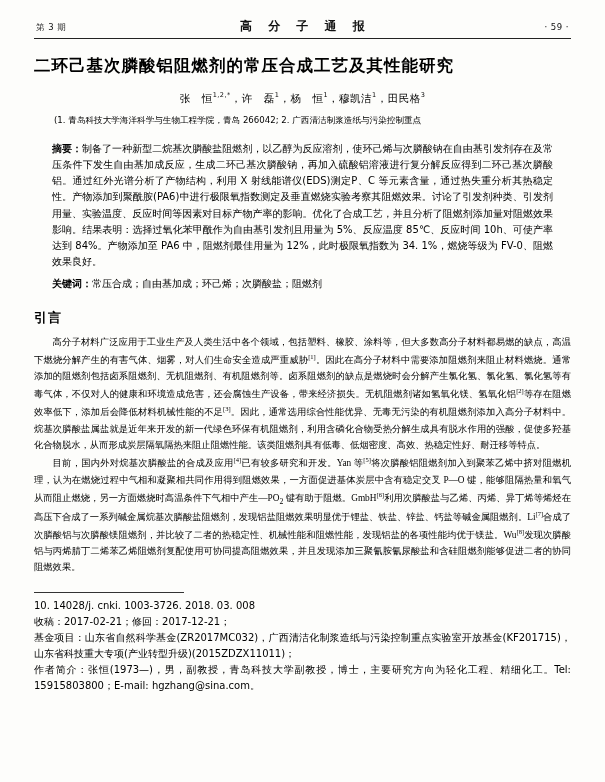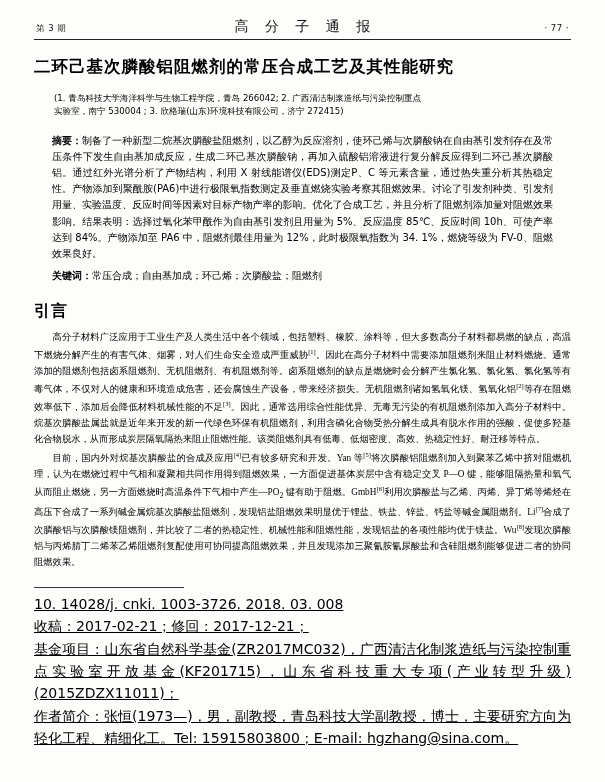--- a/index.html
+++ b/index.html
@@ -23,23 +23,23 @@
   .running-head {
     display: flex;
     align-items: baseline;
     justify-content: space-between;
     font-size: 8.5px;
     color: #111;
     letter-spacing: 0.5px;
     padding: 0 2px 3px 2px;
   }
   .running-head .rh-center {
-    font-size: 14px;
+    font-size: 12px;
     letter-spacing: 6px;
-    font-weight: normal;
+    font-weight: bold;
   }
   .rh-rule {
     border-top: 1px solid #222;
     margin: 0 0 16px 0;
   }
   .article-title {
     text-align: left;
     font-size: 16.5px;
     font-weight: bold;
     letter-spacing: 1px;
@@ -77,70 +77,69 @@
   }
   .keywords {
     margin: 7px 18px 0 18px;
     font-size: 10px;
     color: #000;
   }
   .keywords .lead {
     font-weight: bold;
   }
   .section-title {
-    font-size: 16px;
+    font-size: 13px;
     font-weight: bold;
     color: #000;
     margin: 18px 0 8px 0;
     letter-spacing: 1px;
   }
   .body-p {
     font-size: 9.3px;
     line-height: 1.72;
     color: #000;
     text-align: justify;
     text-justify: inter-ideograph;
     text-indent: 2em;
     margin: 0 0 1px 0;
     font-family: Liberation Serif, serif;
   }
   .footnotes {
     margin-top: 16px;
-    font-size: 14px;
+    font-size: 10px;
     line-height: 1.6;
     color: #000;
-    text-decoration: underline;
   }
   .footnotes .fn-rule {
     border-top: 1px solid #333;
     width: 150px;
     margin: 0 0 5px 0;
   }
   .footnotes div {
     text-align: justify;
   }
 </style>
 </head>
 <body>
 
 <div class="page">
 
   <div class="running-head">
     <span>第 3 期</span>
     <span class="rh-center">高 分 子 通 报</span>
-    <span>· 77 ·</span>
+    <span>· 59 ·</span>
   </div>
   <div class="rh-rule"></div>
 
   <h1 class="article-title">二环己基次膦酸铝阻燃剂的常压合成工艺及其性能研究</h1>
 
+  <div class="authors">张　恒<sup>1,2,*</sup>，许　磊<sup>1</sup>，杨　恒<sup>1</sup>，穆凯洁<sup>1</sup>，田民格<sup>3</sup></div>
 
   <div class="affil">
     <div>(1. 青岛科技大学海洋科学与生物工程学院，青岛 266042; 2. 广西清洁制浆造纸与污染控制重点</div>
-    <div>实验室，南宁 530004 ; 3. 欣格瑞(山东)环境科技有限公司，济宁 272415)</div>
   </div>
 
   <div class="abstract-block">
     <span class="lead">摘要：</span><span>制备了一种新型二烷基次膦酸盐阻燃剂，以乙醇为反应溶剂，使环己烯与次膦酸钠在自由基引发剂存在及常压条件下发生自由基加成反应，生成二环己基次膦酸钠，再加入硫酸铝溶液进行复分解反应得到二环己基次膦酸铝。通过红外光谱分析了产物结构，利用 X 射线能谱仪(EDS)测定P、C 等元素含量，通过热失重分析其热稳定性。产物添加到聚酰胺(PA6)中进行极限氧指数测定及垂直燃烧实验考察其阻燃效果。讨论了引发剂种类、引发剂用量、实验温度、反应时间等因素对目标产物产率的影响。优化了合成工艺，并且分析了阻燃剂添加量对阻燃效果影响。结果表明：选择过氧化苯甲酰作为自由基引发剂且用量为 5%、反应温度 85℃、反应时间 10h、可使产率达到 84%。产物添加至 PA6 中，阻燃剂最佳用量为 12%，此时极限氧指数为 34. 1%，燃烧等级为 FV-0、阻燃效果良好。</span>
   </div>
 
   <div class="keywords">
     <span class="lead">关键词：</span><span>常压合成；自由基加成；环己烯；次膦酸盐；阻燃剂</span>
   </div>
 

